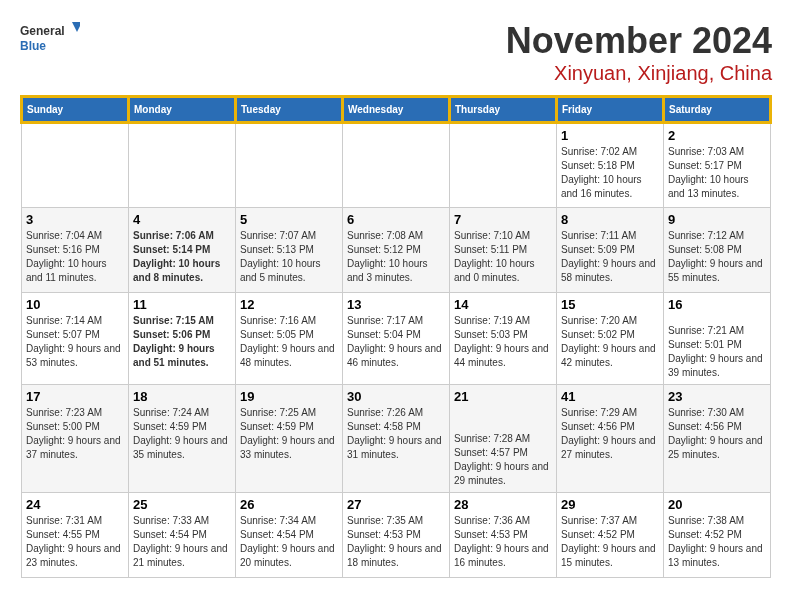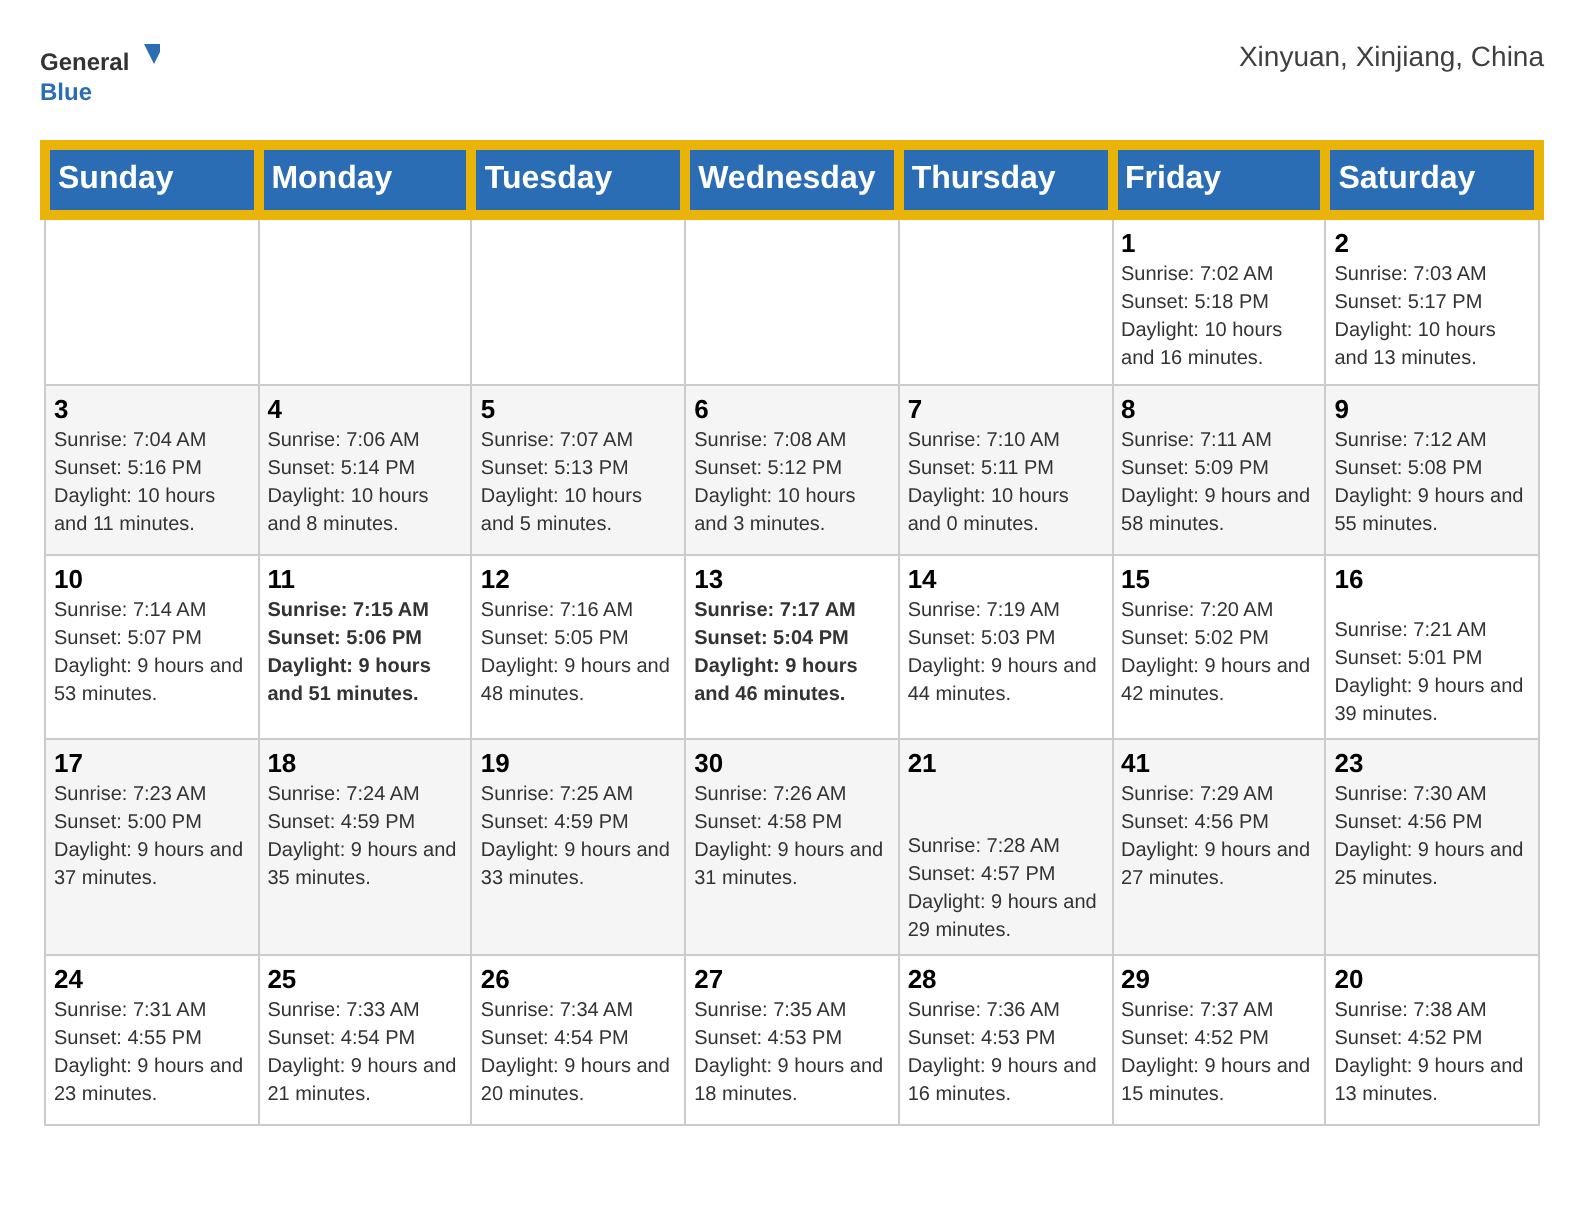--- a/index.html
+++ b/index.html
@@ -23,36 +23,36 @@
     }
     .title-area {
       text-align: right;
     }
     .month-title {
       font-size: 36px;
       font-weight: bold;
       color: #333;
     }
     .location-title {
-      font-size: 14px;
-      color: #404040;
+      font-size: 20px;
+      color: #b91c1c;
     }
     table {
       width: 100%;
       border-collapse: collapse;
       font-size: 11px;
     }
     thead tr th {
       background-color: #2a6db5;
       color: #fff;
       padding: 6px 4px;
       text-align: left;
-      font-size: 16px;
+      font-size: 10px;
       font-weight: bold;
-      border: 5px solid #eab308;
+      border: 3px solid #eab308;
     }
     tbody tr td {
       border: 1px solid #ccc;
       vertical-align: top;
       padding: 4px;
       width: calc(100% / 7);
       height: 85px;
       background: #fff;
     }
     tbody tr:nth-child(even) td {
@@ -78,20 +78,21 @@
 
 <div class="header-area">
   <div class="logo">
   <svg width="60" height="40" viewBox="0 0 60 40">
     <text x="0" y="15" font-size="12" font-weight="bold" font-family="Arial" fill="#333">General</text>
     <text x="0" y="30" font-size="12" font-weight="bold" font-family="Arial" fill="#2a6db5">Blue</text>
     <polygon points="52,2 62,2 57,12" fill="#2a6db5"></polygon>
   </svg>
 </div>
   <div class="title-area">
+    <div class="month-title">November 2024</div>
     <div class="location-title">Xinyuan, Xinjiang, China</div>
   </div>
 </div>
 
 <table>
   <thead>
     <tr>
     <th>Sunday</th>
         <th>Monday</th>
         <th>Tuesday</th>
@@ -123,21 +124,21 @@
       </tr>
       <tr>
         <td>
           <span class="day-number">3</span>
           <div class="day-info" style="white-space: pre-line;">Sunrise: 7:04 AM
 Sunset: 5:16 PM
 Daylight: 10 hours and 11 minutes.</div>
         </td>
         <td>
           <span class="day-number">4</span>
-          <div class="day-info" style="white-space: pre-line;">Sunrise: 7:06 AM
+          <div class="day-info" style="white-space: pre-line; font-weight: bold;">Sunrise: 7:06 AM
 Sunset: 5:14 PM
 Daylight: 10 hours and 8 minutes.</div>
         </td>
         <td>
           <span class="day-number">5</span>
           <div class="day-info" style="white-space: pre-line;">Sunrise: 7:07 AM
 Sunset: 5:13 PM
 Daylight: 10 hours and 5 minutes.</div>
         </td>
         <td>
@@ -179,21 +180,21 @@
 Daylight: 9 hours and 51 minutes.</div>
         </td>
         <td>
           <span class="day-number">12</span>
           <div class="day-info" style="white-space: pre-line;">Sunrise: 7:16 AM
 Sunset: 5:05 PM
 Daylight: 9 hours and 48 minutes.</div>
         </td>
         <td>
           <span class="day-number">13</span>
-          <div class="day-info" style="white-space: pre-line; font-weight: bold;">Sunrise: 7:17 AM
+          <div class="day-info" style="white-space: pre-line;">Sunrise: 7:17 AM
 Sunset: 5:04 PM
 Daylight: 9 hours and 46 minutes.</div>
         </td>
         <td>
           <span class="day-number">14</span>
           <div class="day-info" style="white-space: pre-line;">Sunrise: 7:19 AM
 Sunset: 5:03 PM
 Daylight: 9 hours and 44 minutes.</div>
         </td>
         <td>

